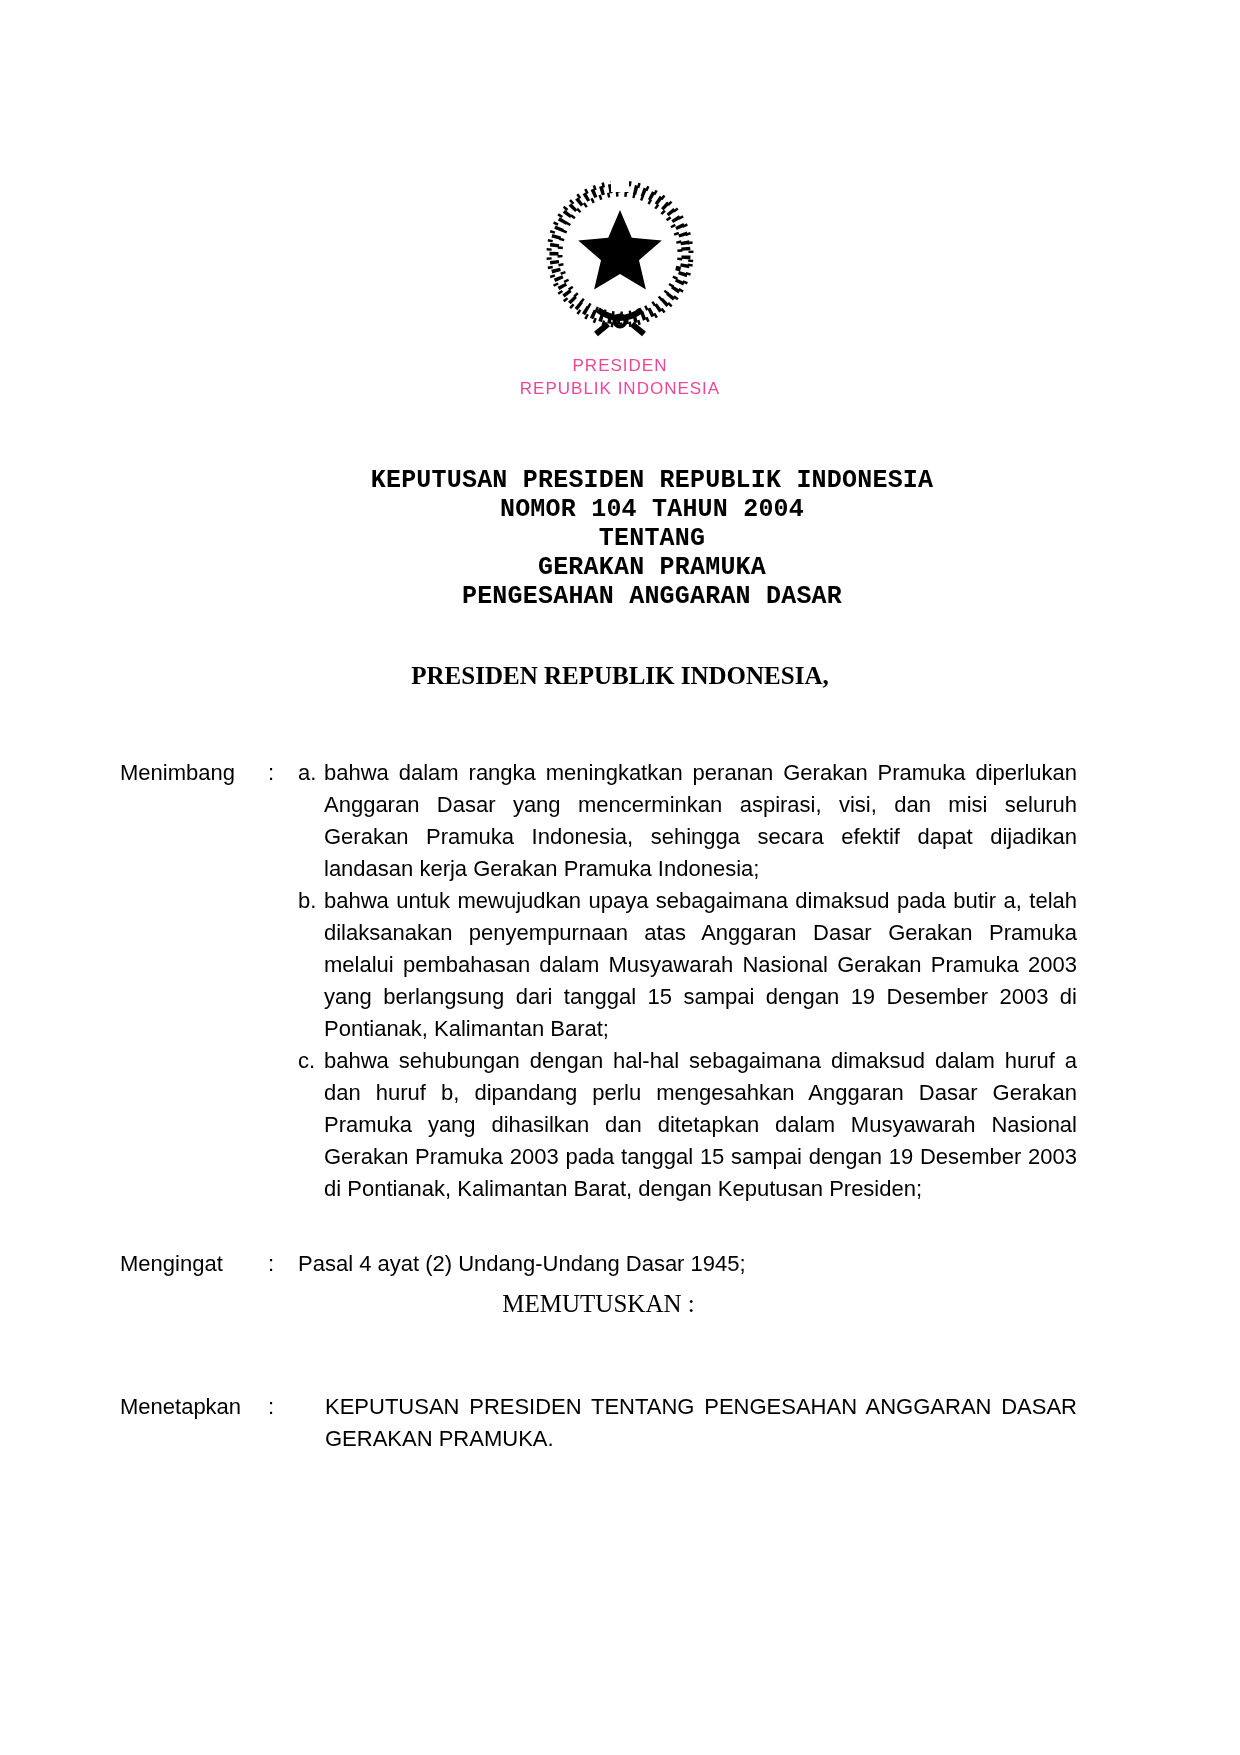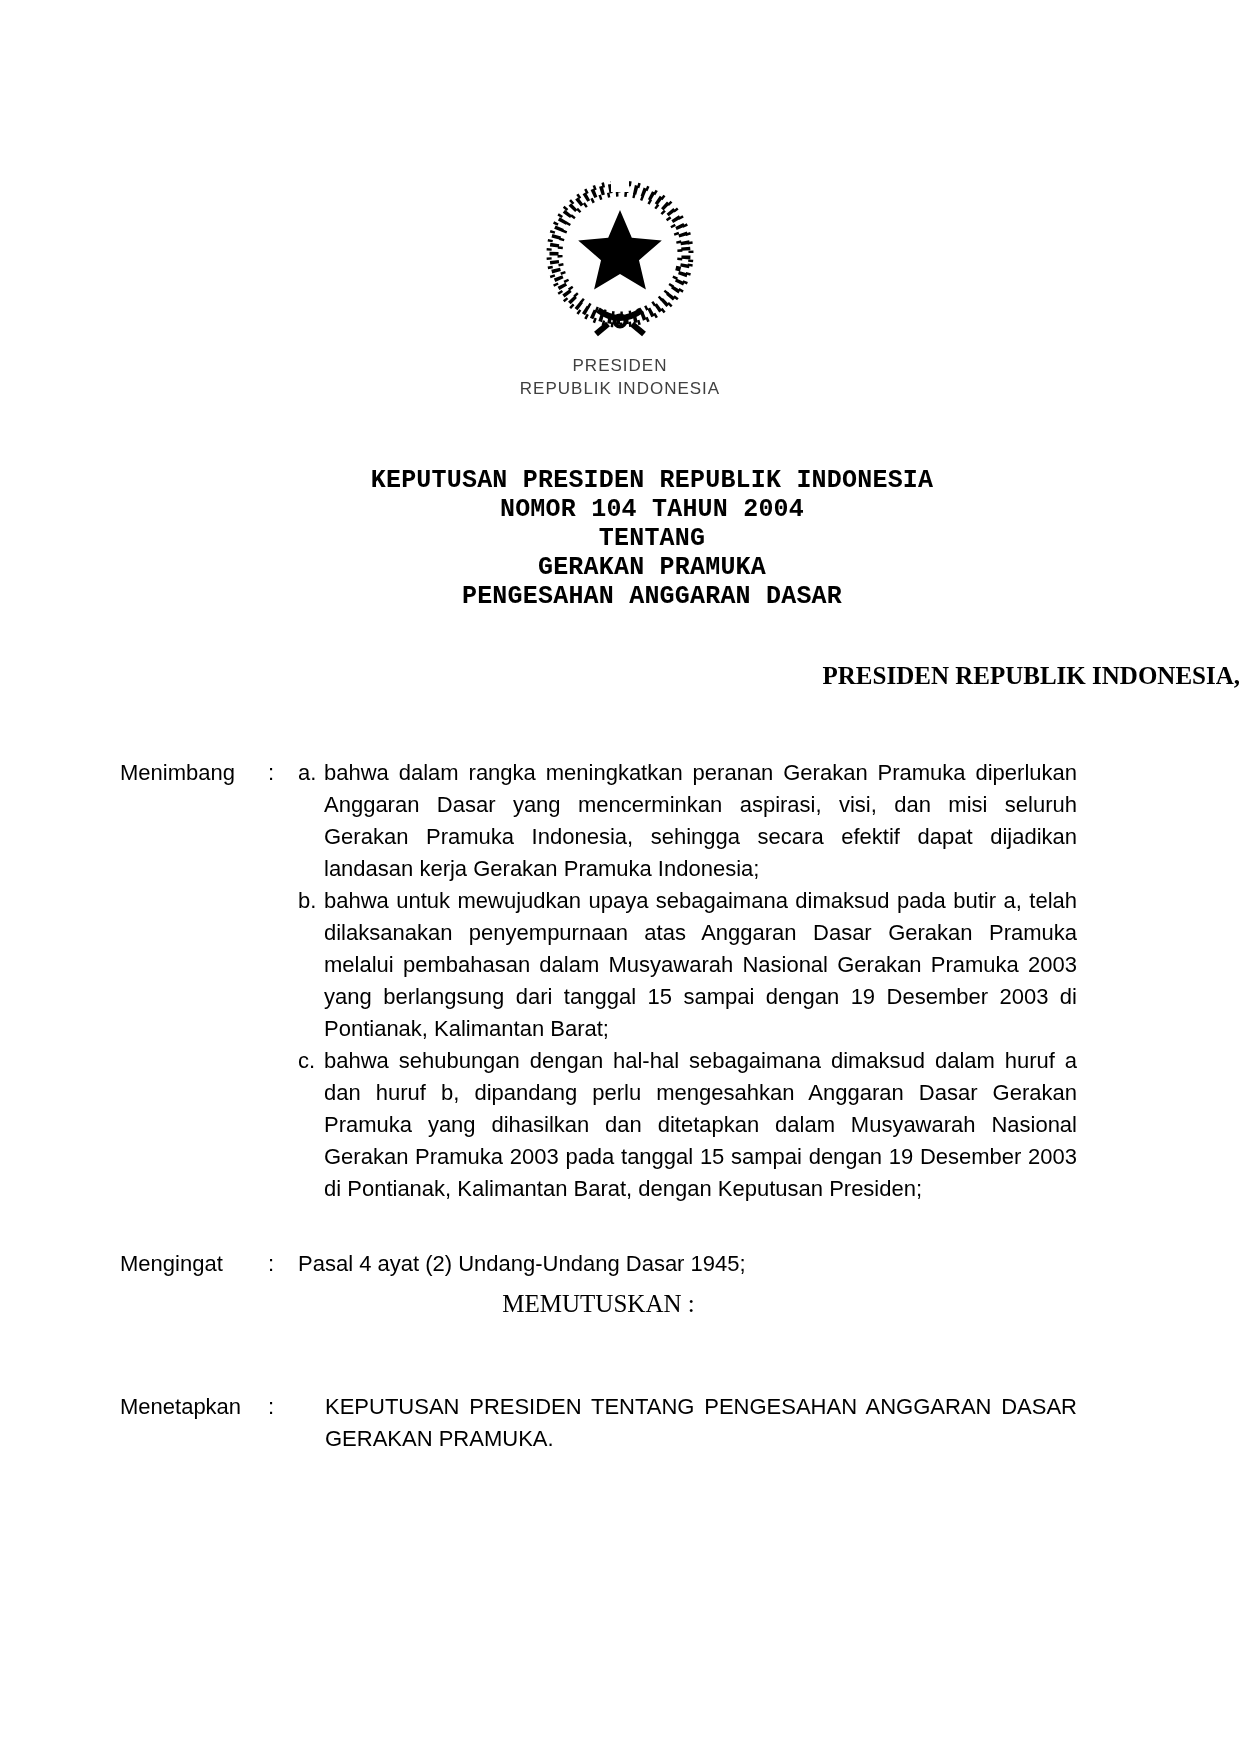--- a/index.html
+++ b/index.html
@@ -21,21 +21,21 @@
     left: 0;
     width: 100%;
     text-align: center;
   }
   .seal-svg { display: inline-block; }
   .seal-caption {
     margin-top: 10px;
     font-size: 17px;
     line-height: 23px;
     letter-spacing: 1px;
-    color: #404040;
+    color: #ec4899;
   }
 
   
   .title-block {
     position: absolute;
     top: 466px;
     left: 0;
     width: 100%;
     text-align: center;
     font-family: Liberation Mono, monospace;
@@ -44,21 +44,21 @@
     line-height: 29px;
     letter-spacing: 0.2px;
     padding-left: 32px;
   }
 
   .preamble-heading {
     position: absolute;
     top: 661px;
     left: 0;
     width: 100%;
-    text-align: right;
+    text-align: center;
     font-family: "Liberation Serif", serif;
     font-weight: bold;
     font-size: 25px;
     line-height: 30px;
   }
 
   
   .doc-body {
     position: absolute;
     top: 757px;

